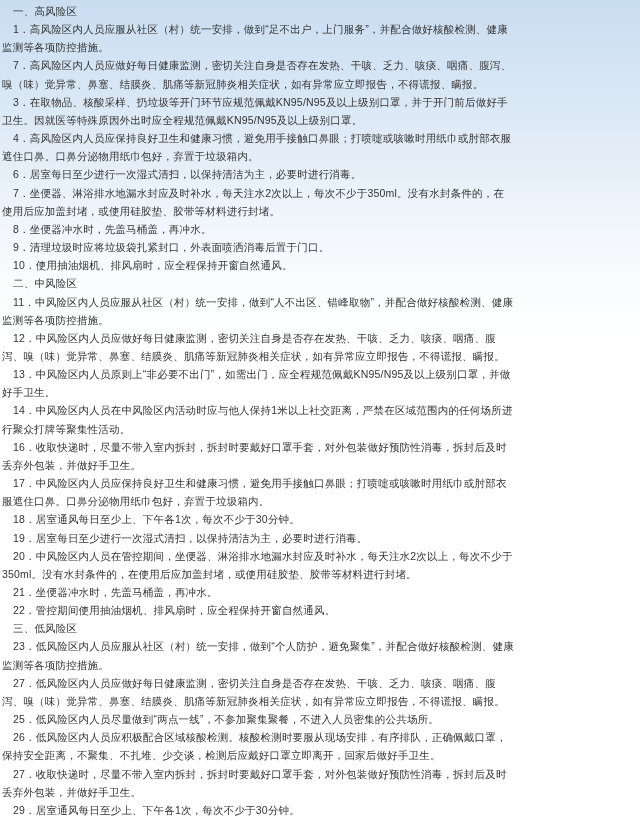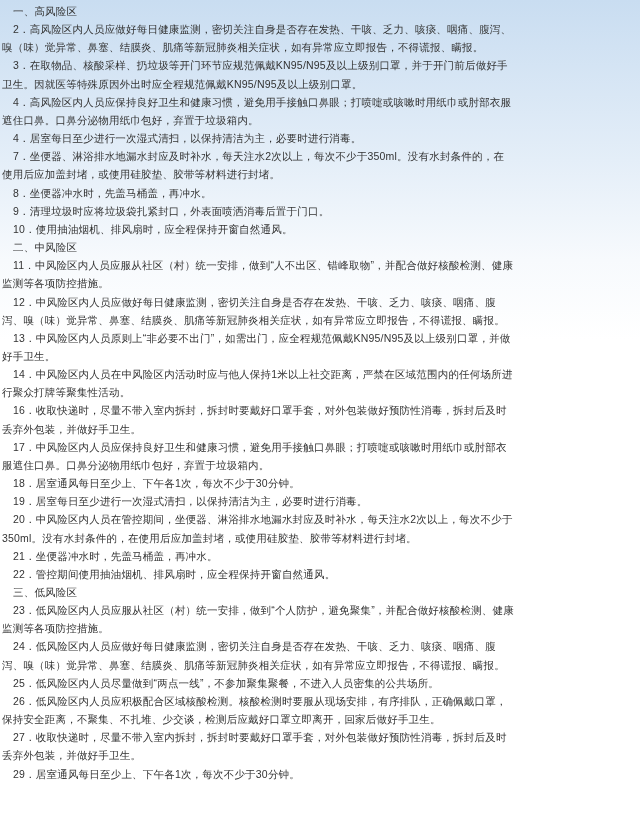--- a/index.html
+++ b/index.html
@@ -31,43 +31,44 @@
   .section-heading {
     font-weight: normal;
   }
 </style>
 </head>
 <body>
 
 <div class="doc">
 
   <p class="section-heading">一、高风险区</p>
-  <p>2．高风险区内人员应做好每日健康监测，密切关注自身是否存在发热、干咳、乏力、咳痰、咽痛、腹泻、嗅（味）觉异常、鼻塞、结膜炎、肌痛等新冠肺炎相关症状，如有异常应立即报告，不得谎报、瞒报。</p>
+  <p>1．高风险区内人员应服从社区（村）统一安排，做到“足不出户，上门服务”，并配合做好核酸检测、健康监测等各项防控措施。</p>
+  <p>7．高风险区内人员应做好每日健康监测，密切关注自身是否存在发热、干咳、乏力、咳痰、咽痛、腹泻、嗅（味）觉异常、鼻塞、结膜炎、肌痛等新冠肺炎相关症状，如有异常应立即报告，不得谎报、瞒报。</p>
   <p>3．在取物品、核酸采样、扔垃圾等开门环节应规范佩戴KN95/N95及以上级别口罩，并于开门前后做好手卫生。因就医等特殊原因外出时应全程规范佩戴KN95/N95及以上级别口罩。</p>
   <p>4．高风险区内人员应保持良好卫生和健康习惯，避免用手接触口鼻眼；打喷嚏或咳嗽时用纸巾或肘部衣服遮住口鼻。口鼻分泌物用纸巾包好，弃置于垃圾箱内。</p>
-  <p>4．居室每日至少进行一次湿式清扫，以保持清洁为主，必要时进行消毒。</p>
+  <p>6．居室每日至少进行一次湿式清扫，以保持清洁为主，必要时进行消毒。</p>
   <p>7．坐便器、淋浴排水地漏水封应及时补水，每天注水2次以上，每次不少于350ml。没有水封条件的，在使用后应加盖封堵，或使用硅胶垫、胶带等材料进行封堵。</p>
   <p>8．坐便器冲水时，先盖马桶盖，再冲水。</p>
   <p>9．清理垃圾时应将垃圾袋扎紧封口，外表面喷洒消毒后置于门口。</p>
   <p>10．使用抽油烟机、排风扇时，应全程保持开窗自然通风。</p>
 
   <p class="section-heading">二、中风险区</p>
   <p>11．中风险区内人员应服从社区（村）统一安排，做到“人不出区、错峰取物”，并配合做好核酸检测、健康监测等各项防控措施。</p>
   <p>12．中风险区内人员应做好每日健康监测，密切关注自身是否存在发热、干咳、乏力、咳痰、咽痛、腹泻、嗅（味）觉异常、鼻塞、结膜炎、肌痛等新冠肺炎相关症状，如有异常应立即报告，不得谎报、瞒报。</p>
   <p>13．中风险区内人员原则上“非必要不出门”，如需出门，应全程规范佩戴KN95/N95及以上级别口罩，并做好手卫生。</p>
   <p>14．中风险区内人员在中风险区内活动时应与他人保持1米以上社交距离，严禁在区域范围内的任何场所进行聚众打牌等聚集性活动。</p>
   <p>16．收取快递时，尽量不带入室内拆封，拆封时要戴好口罩手套，对外包装做好预防性消毒，拆封后及时丢弃外包装，并做好手卫生。</p>
   <p>17．中风险区内人员应保持良好卫生和健康习惯，避免用手接触口鼻眼；打喷嚏或咳嗽时用纸巾或肘部衣服遮住口鼻。口鼻分泌物用纸巾包好，弃置于垃圾箱内。</p>
   <p>18．居室通风每日至少上、下午各1次，每次不少于30分钟。</p>
   <p>19．居室每日至少进行一次湿式清扫，以保持清洁为主，必要时进行消毒。</p>
   <p>20．中风险区内人员在管控期间，坐便器、淋浴排水地漏水封应及时补水，每天注水2次以上，每次不少于350ml。没有水封条件的，在使用后应加盖封堵，或使用硅胶垫、胶带等材料进行封堵。</p>
   <p>21．坐便器冲水时，先盖马桶盖，再冲水。</p>
   <p>22．管控期间使用抽油烟机、排风扇时，应全程保持开窗自然通风。</p>
 
   <p class="section-heading">三、低风险区</p>
   <p>23．低风险区内人员应服从社区（村）统一安排，做到“个人防护，避免聚集”，并配合做好核酸检测、健康监测等各项防控措施。</p>
-  <p>24．低风险区内人员应做好每日健康监测，密切关注自身是否存在发热、干咳、乏力、咳痰、咽痛、腹泻、嗅（味）觉异常、鼻塞、结膜炎、肌痛等新冠肺炎相关症状，如有异常应立即报告，不得谎报、瞒报。</p>
+  <p>27．低风险区内人员应做好每日健康监测，密切关注自身是否存在发热、干咳、乏力、咳痰、咽痛、腹泻、嗅（味）觉异常、鼻塞、结膜炎、肌痛等新冠肺炎相关症状，如有异常应立即报告，不得谎报、瞒报。</p>
   <p>25．低风险区内人员尽量做到“两点一线”，不参加聚集聚餐，不进入人员密集的公共场所。</p>
   <p>26．低风险区内人员应积极配合区域核酸检测。核酸检测时要服从现场安排，有序排队，正确佩戴口罩，保持安全距离，不聚集、不扎堆、少交谈，检测后应戴好口罩立即离开，回家后做好手卫生。</p>
   <p>27．收取快递时，尽量不带入室内拆封，拆封时要戴好口罩手套，对外包装做好预防性消毒，拆封后及时丢弃外包装，并做好手卫生。</p>
   <p>29．居室通风每日至少上、下午各1次，每次不少于30分钟。</p>
 
 </div>
 
 </body></html>

